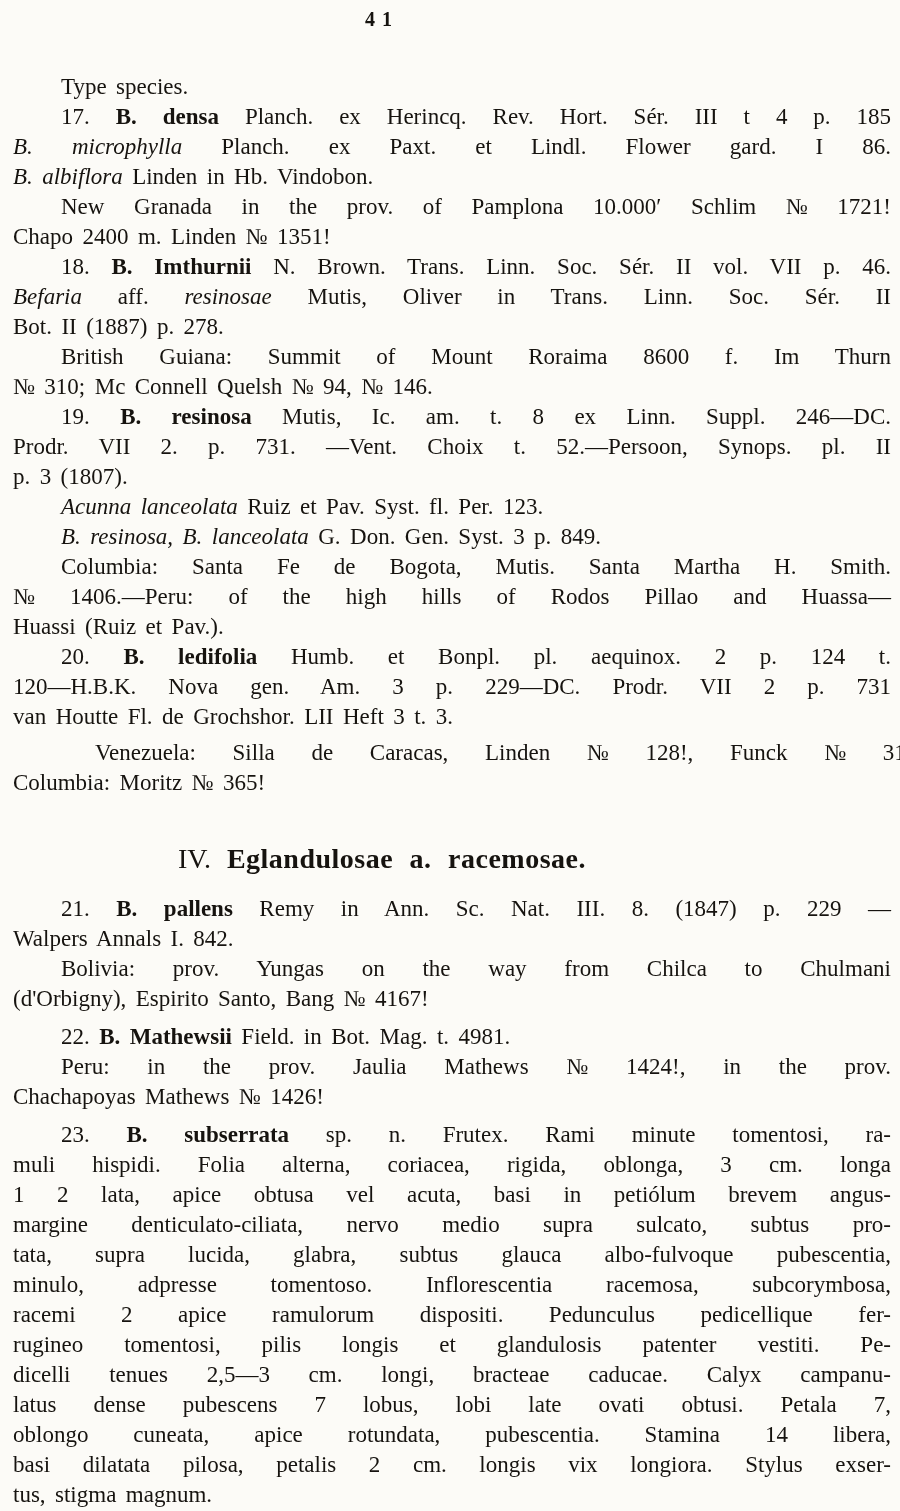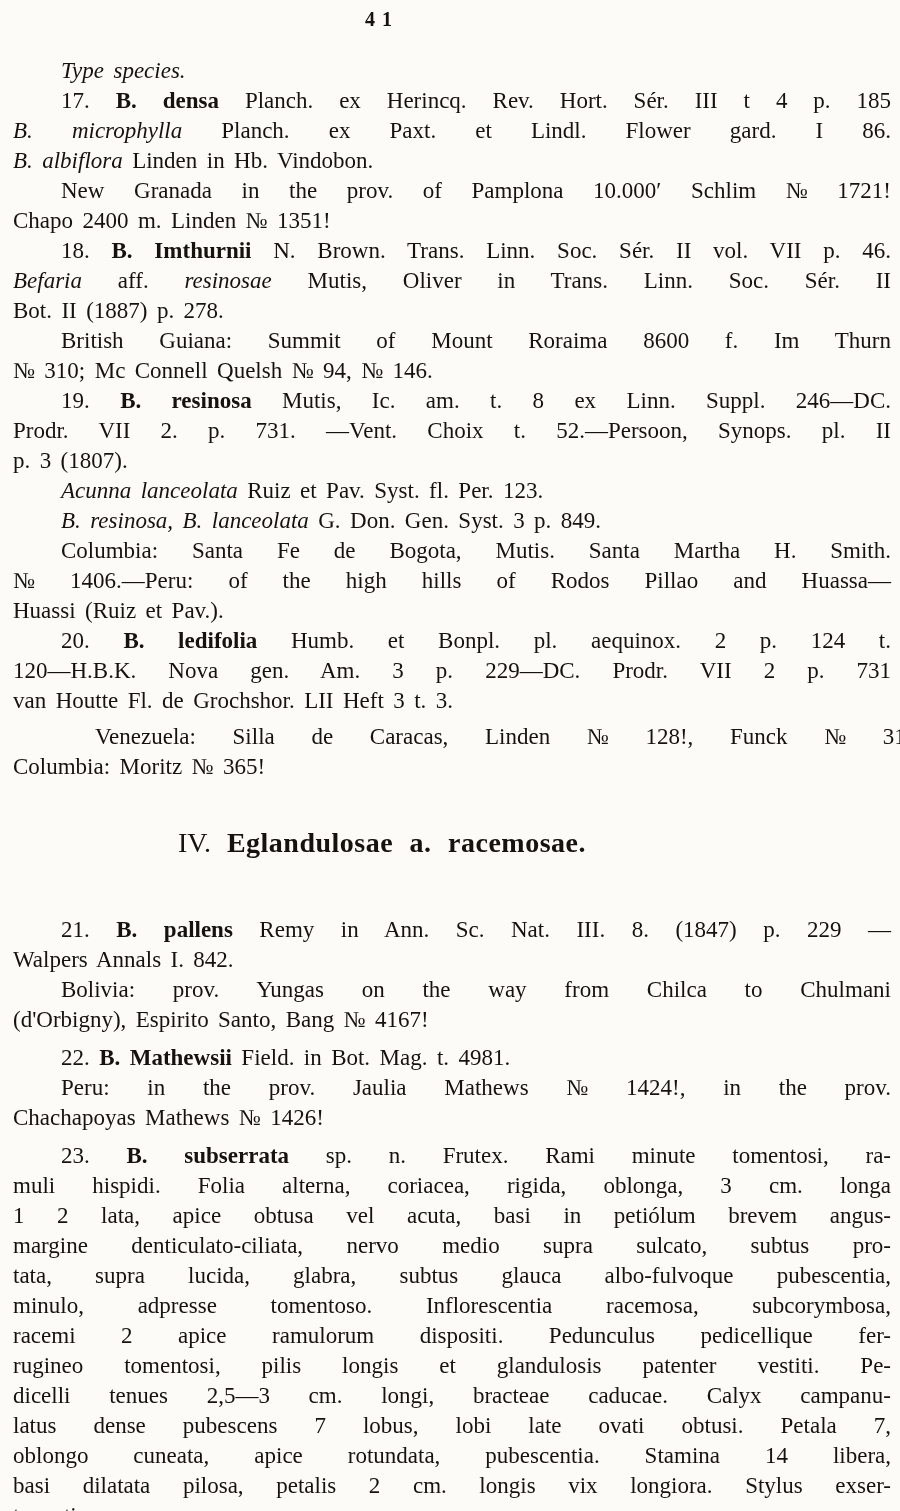--- a/index.html
+++ b/index.html
@@ -40,21 +40,21 @@
   .s-b { font-weight: bold; }
   .s-i { font-style: italic; }
   .heading .s-b { letter-spacing: 0.5px; }
 </style>
 </head>
 <body>
 
 <div class="page">
   <div class="page-number">41</div>
   <div class="text-column">
-      <div class="line ind" style="margin-top: 24px; font-style: italic;"><span class="lw"><span class="s-n">Type species.</span></span></div>
+      <div class="line ind" style="margin-top: 40px;"><span class="lw"><span class="s-n">Type species.</span></span></div>
       <div class="line ind just"><span class="lw" style="word-spacing: 20.1764px; text-align: center;"><span class="s-n">17. </span><span class="s-b">B. densa</span><span class="s-n"> Planch. ex Herincq. Rev. Hort. Sér. III t 4 p. 185</span></span></div>
       <div class="line just"><span class="lw" style="word-spacing: 33.3331px;"><span class="s-i">B. microphylla</span><span class="s-n"> Planch. ex Paxt. et Lindl. Flower gard. I 86.</span></span></div>
       <div class="line"><span class="lw"><span class="s-i">B. albiflora</span><span class="s-n"> Linden in Hb. Vindobon.</span></span></div>
       <div class="line ind just"><span class="lw" style="word-spacing: 23.8566px;"><span class="s-n">New Granada in the prov. of Pamplona 10.000′ Schlim № 1721!</span></span></div>
       <div class="line"><span class="lw"><span class="s-n">Chapo 2400 m. Linden № 1351!</span></span></div>
       <div class="line ind just"><span class="lw" style="word-spacing: 16.0069px;"><span class="s-n">18. </span><span class="s-b">B. Imthurnii</span><span class="s-n"> N. Brown. Trans. Linn. Soc. Sér. II vol. VII p. 46.</span></span></div>
       <div class="line just"><span class="lw" style="word-spacing: 30.0441px;"><span class="s-i">Befaria</span><span class="s-n"> aff. </span><span class="s-i">resinosae</span><span class="s-n"> Mutis, Oliver in Trans. Linn. Soc. Sér. II</span></span></div>
       <div class="line"><span class="lw"><span class="s-n">Bot. II (1887) p. 278.</span></span></div>
       <div class="line ind just"><span class="lw" style="word-spacing: 29.9456px;"><span class="s-n">British Guiana: Summit of Mount Roraima 8600 f. Im Thurn</span></span></div>
       <div class="line"><span class="lw"><span class="s-n">№ 310; Mc Connell Quelsh № 94, № 146.</span></span></div>
@@ -65,21 +65,21 @@
       <div class="line ind"><span class="lw"><span class="s-i">B. resinosa, B. lanceolata</span><span class="s-n"> G. Don. Gen. Syst. 3 p. 849.</span></span></div>
       <div class="line ind just"><span class="lw" style="word-spacing: 28.1244px;"><span class="s-n">Columbia: Santa Fe de Bogota, Mutis. Santa Martha H. Smith.</span></span></div>
       <div class="line just"><span class="lw" style="word-spacing: 29.3222px;"><span class="s-n">№ 1406.—Peru: of the high hills of Rodos Pillao and Huassa—</span></span></div>
       <div class="line"><span class="lw"><span class="s-n">Huassi (Ruiz et Pav.).</span></span></div>
       <div class="line ind just"><span class="lw" style="word-spacing: 27.886px;"><span class="s-n">20. </span><span class="s-b">B. ledifolia</span><span class="s-n"> Humb. et Bonpl. pl. aequinox. 2 p. 124 t.</span></span></div>
       <div class="line just"><span class="lw" style="word-spacing: 26.3064px; margin-top: 39px;"><span class="s-n">120—H.B.K. Nova gen. Am. 3 p. 229—DC. Prodr. VII 2 p. 731</span></span></div>
       <div class="line"><span class="lw"><span class="s-n">van Houtte Fl. de Grochshor. LII Heft 3 t. 3.</span></span></div>
       <div class="line ind just" style="margin-top: 6px;"><span class="lw" style="word-spacing: 30.9265px; margin-left: 34px;"><span class="s-n">Venezuela: Silla de Caracas, Linden № 128!, Funck № 313!</span></span></div>
       <div class="line"><span class="lw"><span class="s-n">Columbia: Moritz № 365!</span></span></div>
       <div class="heading" style="margin-top: 46px;"><span class="lw"><span class="s-n">IV. </span><span class="s-b">Eglandulosae a. racemosae.</span></span></div>
-      <div class="line ind just" style="margin-top: 57px;"><span class="lw" style="word-spacing: 20.7461px;"><span class="s-n">21. </span><span class="s-b">B. pallens</span><span class="s-n"> Remy in Ann. Sc. Nat. III. 8. (1847) p. 229 —</span></span></div>
+      <div class="line ind just" style="margin-top: 20px;"><span class="lw" style="word-spacing: 20.7461px;"><span class="s-n">21. </span><span class="s-b">B. pallens</span><span class="s-n"> Remy in Ann. Sc. Nat. III. 8. (1847) p. 229 —</span></span></div>
       <div class="line"><span class="lw"><span class="s-n">Walpers Annals I. 842.</span></span></div>
       <div class="line ind just"><span class="lw" style="word-spacing: 32.0081px;"><span class="s-n">Bolivia: prov. Yungas on the way from Chilca to Chulmani</span></span></div>
       <div class="line"><span class="lw"><span class="s-n">(d'Orbigny), Espirito Santo, Bang № 4167!</span></span></div>
       <div class="line ind" style="margin-top: 8px;"><span class="lw"><span class="s-n">22. </span><span class="s-b">B. Mathewsii</span><span class="s-n"> Field. in Bot. Mag. t. 4981.</span></span></div>
       <div class="line ind just"><span class="lw" style="word-spacing: 31.9816px;"><span class="s-n">Peru: in the prov. Jaulia Mathews № 1424!, in the prov.</span></span></div>
       <div class="line"><span class="lw"><span class="s-n">Chachapoyas Mathews № 1426!</span></span></div>
       <div class="line ind just" style="margin-top: 8px;"><span class="lw" style="word-spacing: 30.963px;"><span class="s-n">23. </span><span class="s-b">B. subserrata</span><span class="s-n"> sp. n. Frutex. Rami minute tomentosi, ra-</span></span></div>
       <div class="line just"><span class="lw" style="word-spacing: 31.3415px;"><span class="s-n">muli hispidi. Folia alterna, coriacea, rigida, oblonga, 3 cm. longa</span></span></div>
       <div class="line just"><span class="lw" style="word-spacing: 26.8064px;"><span class="s-n">1 2 lata, apice obtusa vel acuta, basi in petiólum brevem angus-</span></span></div>
       <div class="line just"><span class="lw" style="word-spacing: 37.6197px;"><span class="s-n">margine denticulato-ciliata, nervo medio supra sulcato, subtus pro-</span></span></div>

